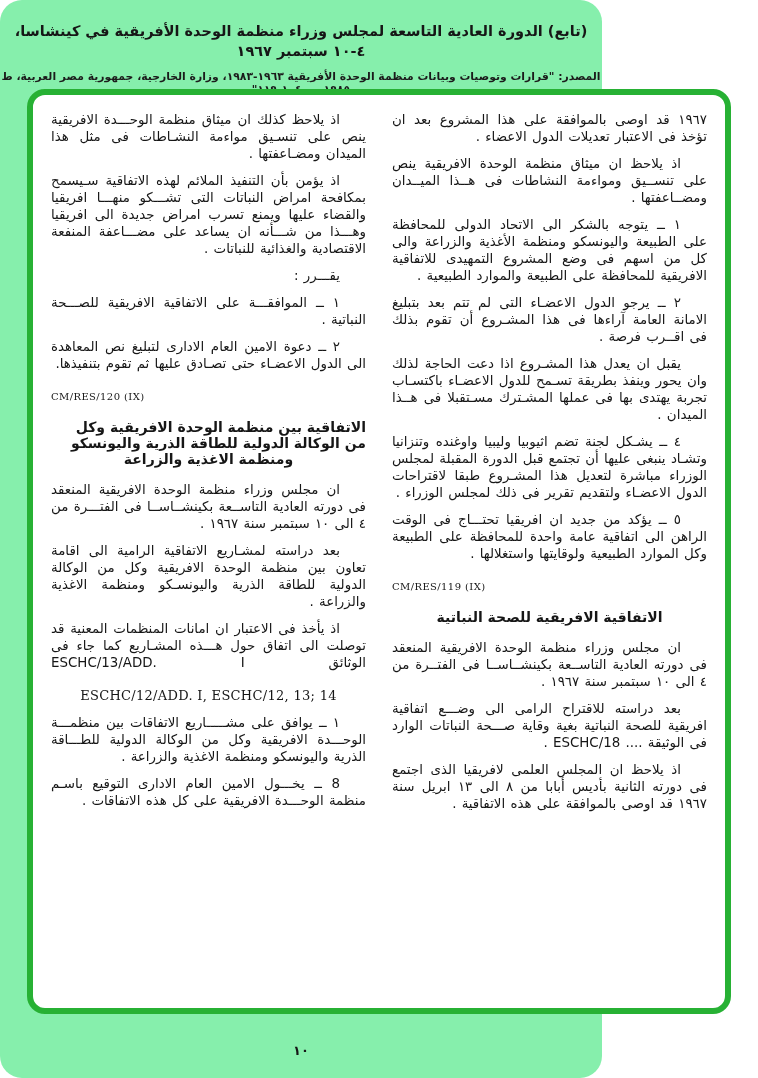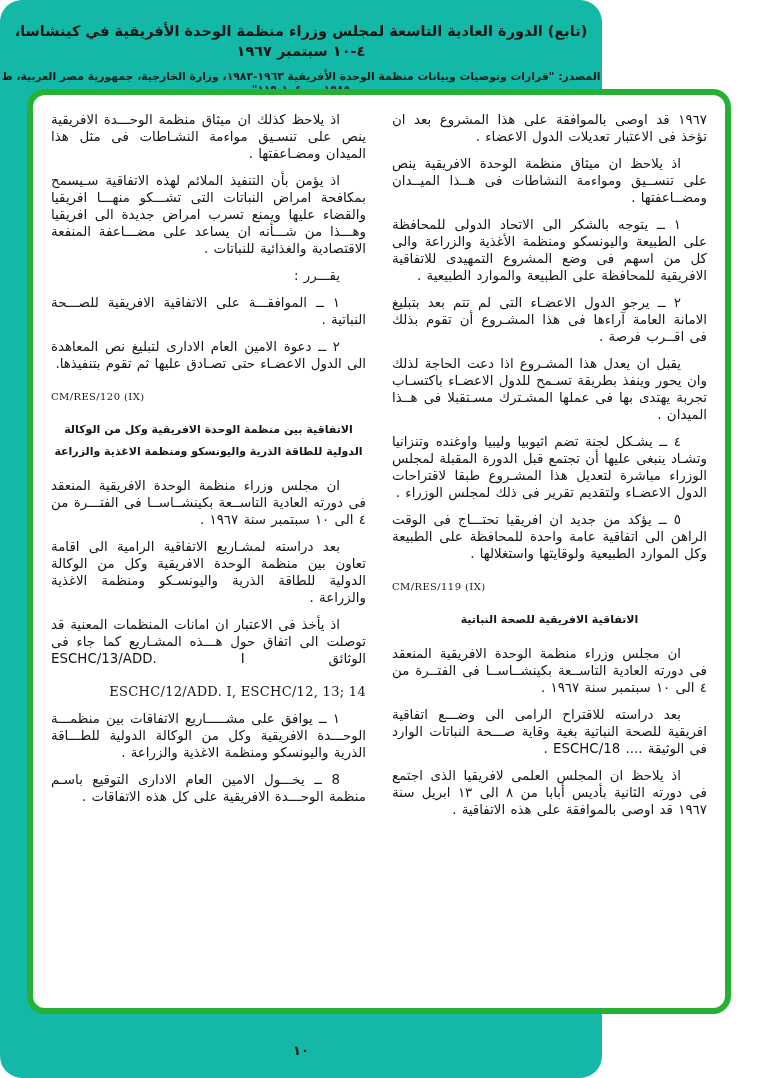--- a/index.html
+++ b/index.html
@@ -11,21 +11,21 @@
     width: 758px;
     height: 1078px;
     font-family: "DejaVu Sans", sans-serif;
     color: #161616;
     overflow: hidden;
   }
   .page {
     position: relative;
     width: 602px;
     height: 1078px;
-    background: #14b8a6;
+    background: #86efac;
     border-radius: 22px;
   }
   
   .hdr {
     padding-top: 22px;
     text-align: center;
     direction: rtl;
   }
   .hdr-title {
     font-size: 14.5px;
@@ -73,32 +73,32 @@
   .code {
     direction: ltr;
     text-align: left;
     font-family: "DejaVu Serif", serif;
     font-size: 10px;
     letter-spacing: 0.4px;
     margin: 16px 0 14px 0;
   }
   .refs {
     direction: ltr;
-    text-align: right;
+    text-align: center;
     font-family: "DejaVu Serif", serif;
     font-size: 13px;
     letter-spacing: 0.3px;
     margin: 0 0 10px 0;
   }
   .heading {
     font-weight: bold;
-    text-align: center;
+    text-align: right;
     text-align-last: center;
-    font-size: 11px;
-    line-height: 22px;
+    font-size: 14px;
+    line-height: 16px;
     margin: 0 0 14px 0;
   }
   
   .pagenum {
     position: absolute;
     bottom: 20px;
     left: 0;
     width: 100%;
     text-align: center;
     font-size: 13px;

